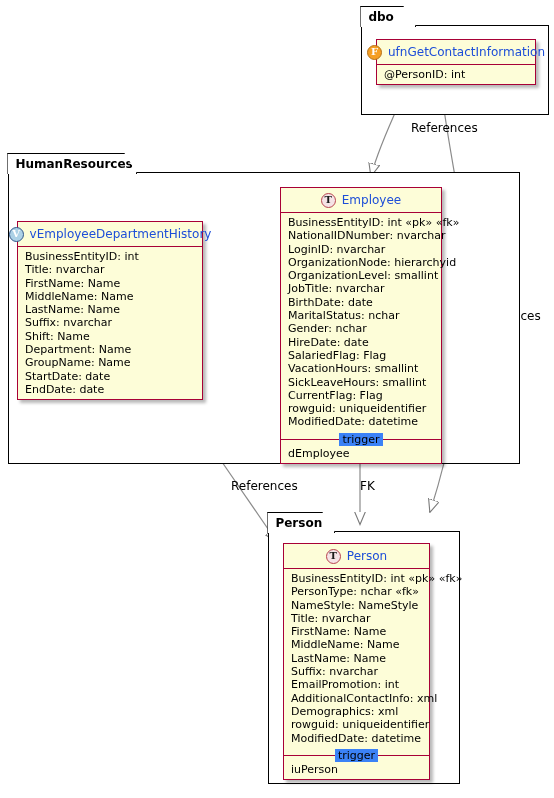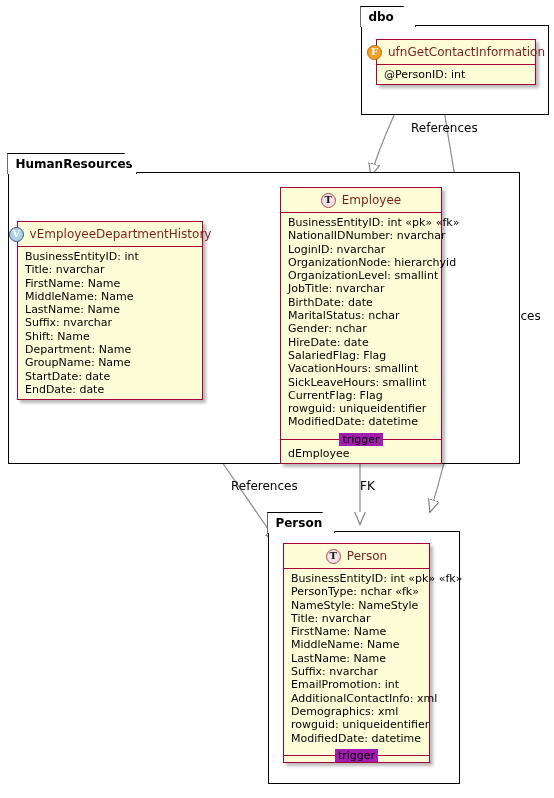--- a/index.html
+++ b/index.html
@@ -64,21 +64,21 @@
     border-bottom: 1.4px solid #a80036;
     height: 25px;
     display: flex;
     align-items: center;
     justify-content: center;
     gap: 6px;
     padding: 0 6px;
   }
   .entity-title {
     font-size: 12px;
-    color: #7f1d1d;
+    color: #1d4ed8;
     white-space: nowrap;
   }
   .entity-body {
     padding: 3px 0 3px 0;
   }
   .field {
     padding: 0 7px;
     line-height: 13.3px;
     white-space: nowrap;
     font-size: 11px;
@@ -93,21 +93,21 @@
   }
   .sep-label::before {
     content: "";
     position: absolute;
     left: 0; right: 0;
     top: 50%;
     border-top: 1.4px solid #a80036;
   }
   .sep-label span {
     position: relative;
-    background: #a21caf;
+    background: #3b82f6;
     padding: 0 3px;
     font-size: 11px;
     color: #000000;
   }
   .entity-trigger {
     padding: 1px 0 3px 0;
   }
 
   
   .ico {
@@ -274,16 +274,19 @@
         <div class="field">Suffix: nvarchar</div>
         <div class="field">EmailPromotion: int</div>
         <div class="field">AdditionalContactInfo: xml</div>
         <div class="field">Demographics: xml</div>
         <div class="field">rowguid: uniqueidentifier</div>
         <div class="field">ModifiedDate: datetime</div>
       </div>
       <div class="sep-label">
         <span>trigger</span>
       </div>
+      <div class="entity-trigger">
+        <div class="field">iuPerson</div>
+      </div>
     </div>
   </div>
 
 </div>
 
 </body></html>

